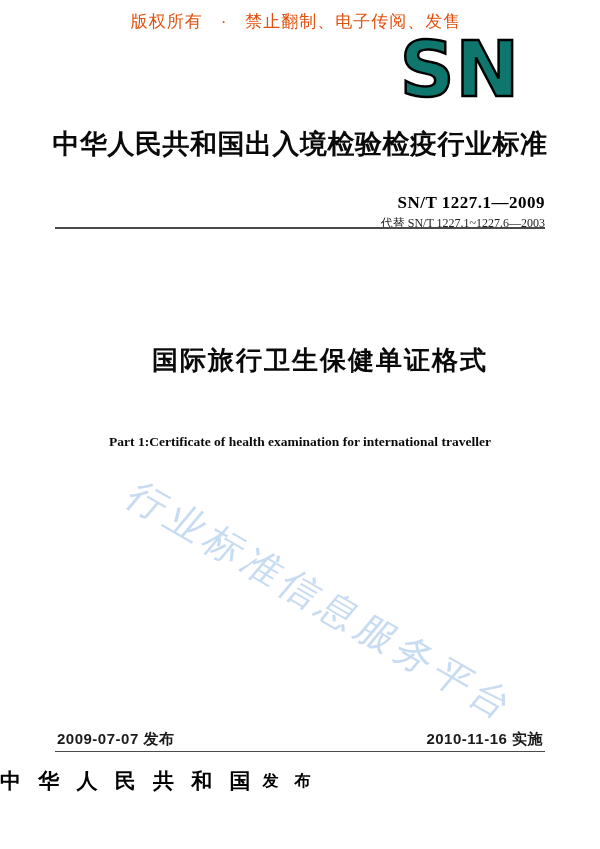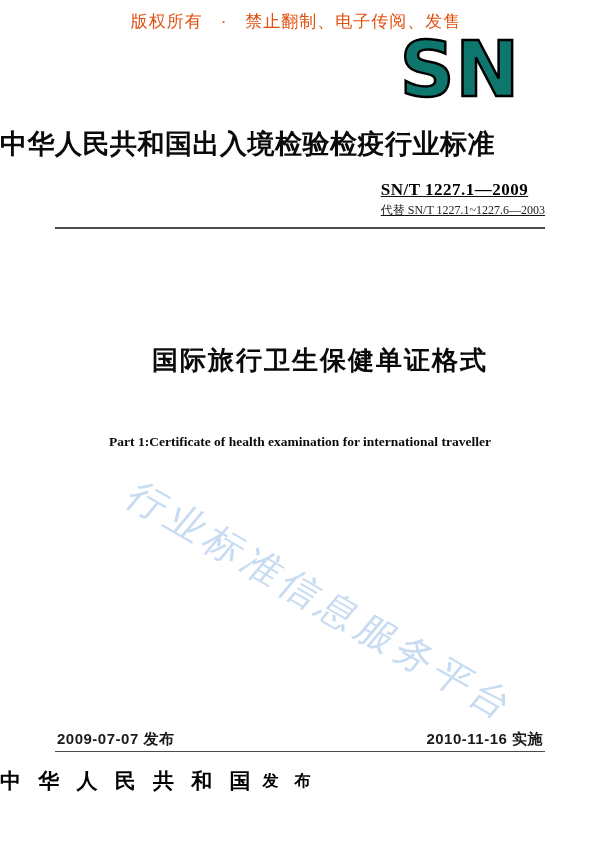--- a/index.html
+++ b/index.html
@@ -41,32 +41,32 @@
     line-height: 1;
     letter-spacing: 1px;
     color: #0f766e;
     -webkit-text-stroke: 2.5px #000;
   }
   .std-class {
     position: absolute;
     top: 126px;
     left: 0;
     right: 0;
+    text-align: center;
     font-size: 27px;
     font-weight: bold;
     letter-spacing: 0.5px;
     color: #0a0a0a;
   }
   .std-num-block {
     position: absolute;
-    top: 180px;
+    top: 193px;
     right: 55px;
-    text-align: left;
+    text-align: right;
     font-family: "Liberation Serif", serif;
-    text-decoration: underline;
   }
   .std-num {
     font-size: 17px;
     font-weight: bold;
     letter-spacing: 0.5px;
     color: #000;
   }
   .std-replaces {
     font-size: 12px;
     margin-top: 2px;

